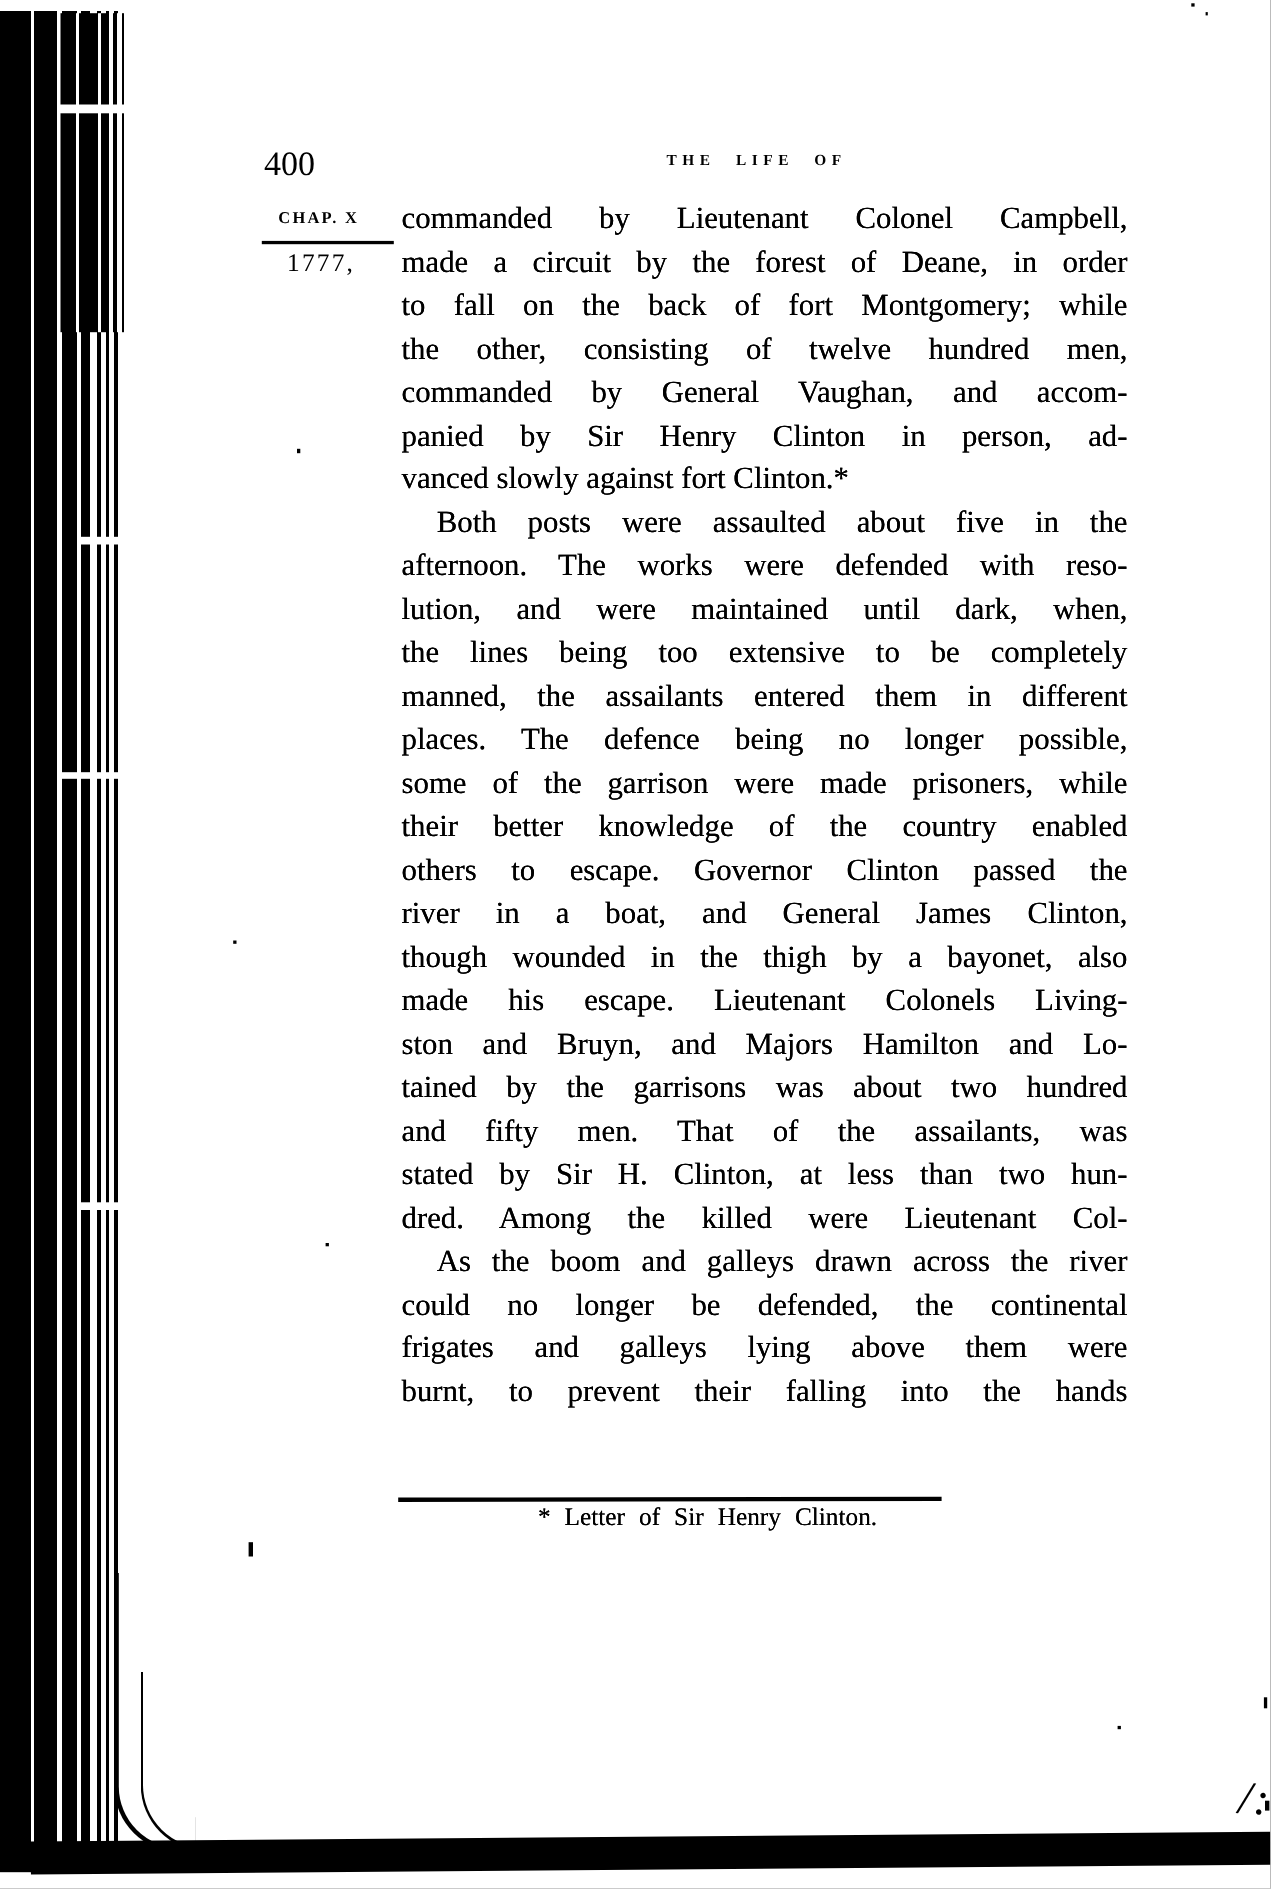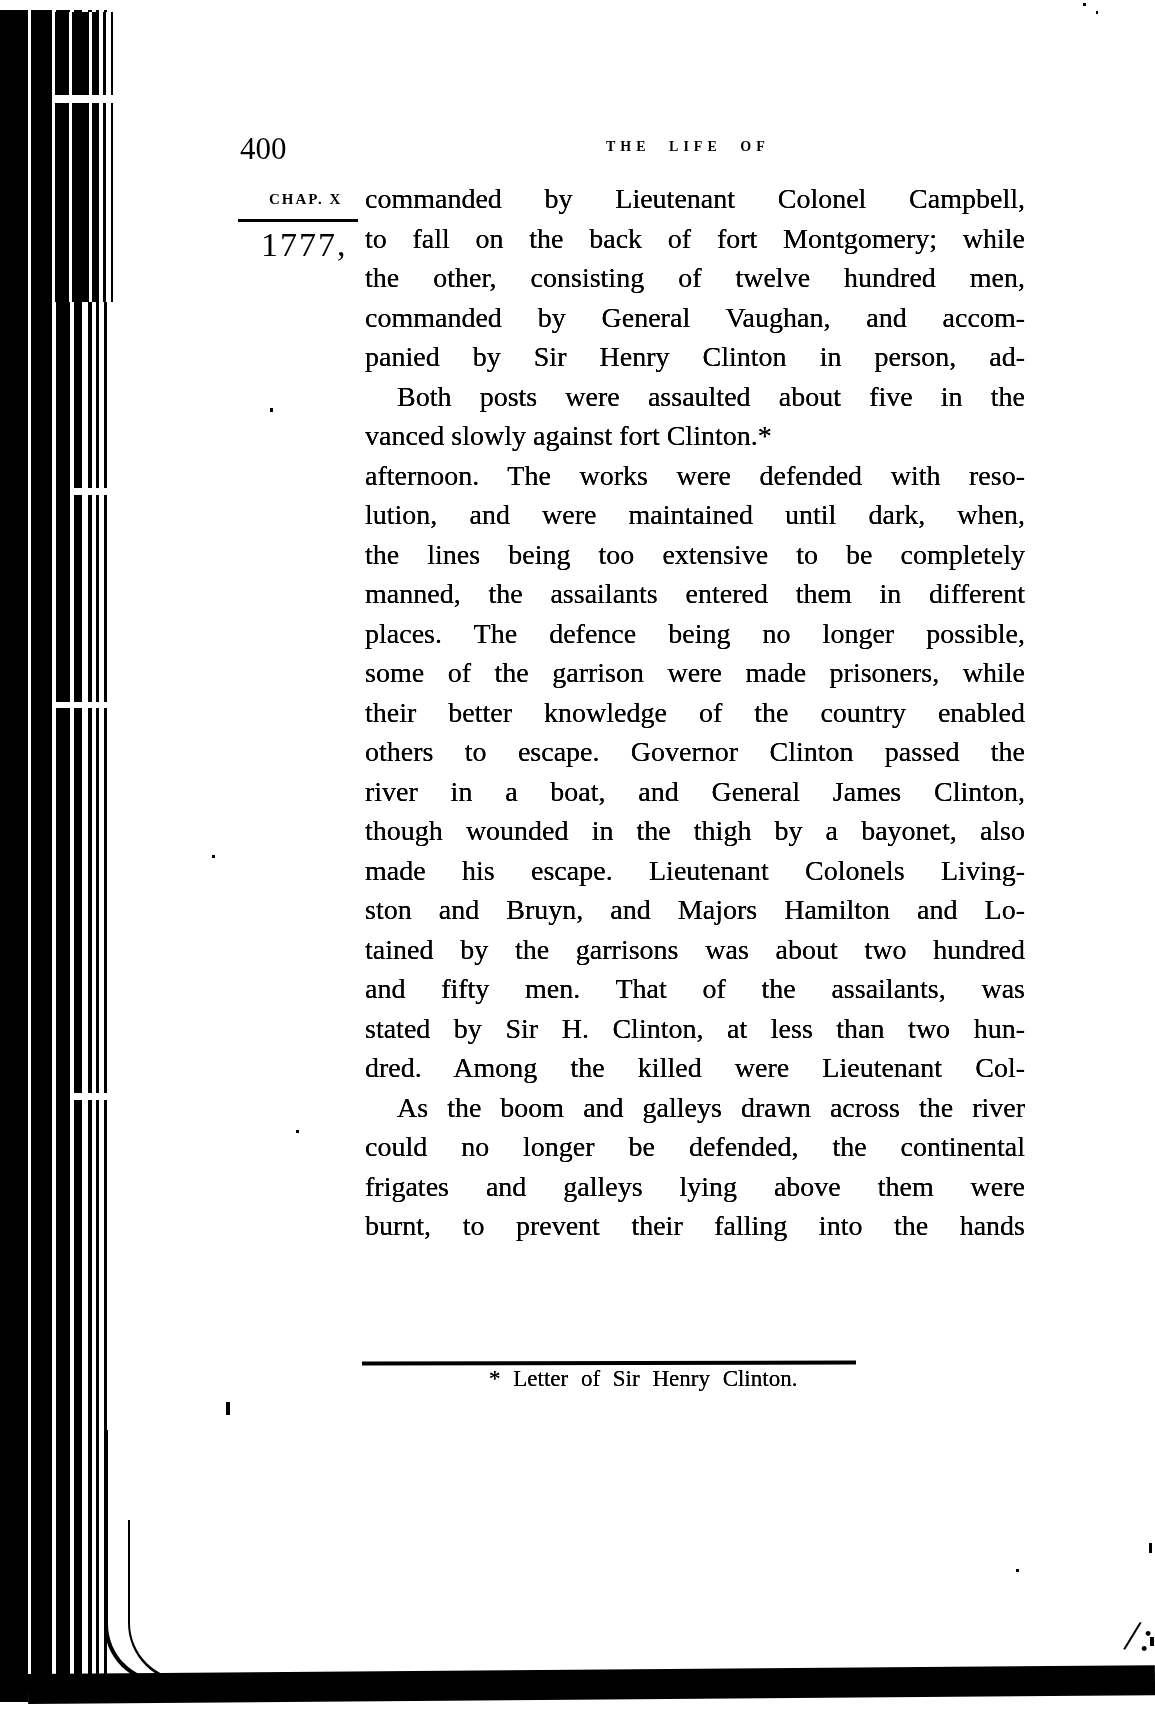--- a/index.html
+++ b/index.html
@@ -70,24 +70,24 @@
   }
 
   
   .page-number { position:absolute; left:240px; top:131px; font-size:31px;text-align:center; }
   .running-header {
     position:absolute; left:606px; top:139px; font-size:14px;
     letter-spacing:5px; word-spacing:10px; font-weight:bold;
   }
   .chap-note {
     position:absolute; left:253px; top:191px; font-size:15px;
-    letter-spacing:2px; font-weight:bold;margin-left:16px;
+    letter-spacing:2px; font-weight:bold;
   }
   .chap-rule { position:absolute; left:238px; top:219px; width:120px; height:3px; background:#000; }
-  .year-note { position:absolute; left:261px; top:226px; font-size:34px; letter-spacing:2px;text-align:center; }
+  .year-note { position:absolute; left:261px; top:226px; font-size:23px; letter-spacing:2px;text-align:center; }
 
   .body-text {
     position:absolute; left:365px; top:179px; width:660px;
     font-size:28px; line-height:39.5px;
     text-shadow:0 0 0.5px #000;
   }
   .line { text-align:justify; text-align-last:justify; }
   .line.para-end { text-align-last:left; }
   .line.indent { padding-left:32px; box-sizing:border-box; }
 
@@ -126,26 +126,27 @@
   <div class="page-number">400</div>
   <div class="running-header">THE LIFE OF</div>
 
   <div class="chap-note">CHAP. X</div>
   <div class="chap-rule"></div>
   <div class="year-note">1777,</div>
 
   <div class="body-text">
 
   <div class="line">commanded by Lieutenant Colonel Campbell,</div>
+      <div class="line">made a circuit by the forest of Deane, in order</div>
       <div class="line">to fall on the back of fort Montgomery; while</div>
       <div class="line">the other, consisting of twelve hundred men,</div>
       <div class="line">commanded by General Vaughan, and accom-</div>
       <div class="line">panied by Sir Henry Clinton in person, ad-</div>
+      <div class="line para-end">vanced slowly against fort Clinton.*</div>
       <div class="line indent">Both posts were assaulted about five in the</div>
-      <div class="line para-end">vanced slowly against fort Clinton.*</div>
       <div class="line">afternoon. The works were defended with reso-</div>
       <div class="line">lution, and were maintained until dark, when,</div>
       <div class="line">the lines being too extensive to be completely</div>
       <div class="line">manned, the assailants entered them in different</div>
       <div class="line">places. The defence being no longer possible,</div>
       <div class="line">some of the garrison were made prisoners, while</div>
       <div class="line">their better knowledge of the country enabled</div>
       <div class="line">others to escape. Governor Clinton passed the</div>
       <div class="line">river in a boat, and General James Clinton,</div>
       <div class="line">though wounded in the thigh by a bayonet, also</div>

